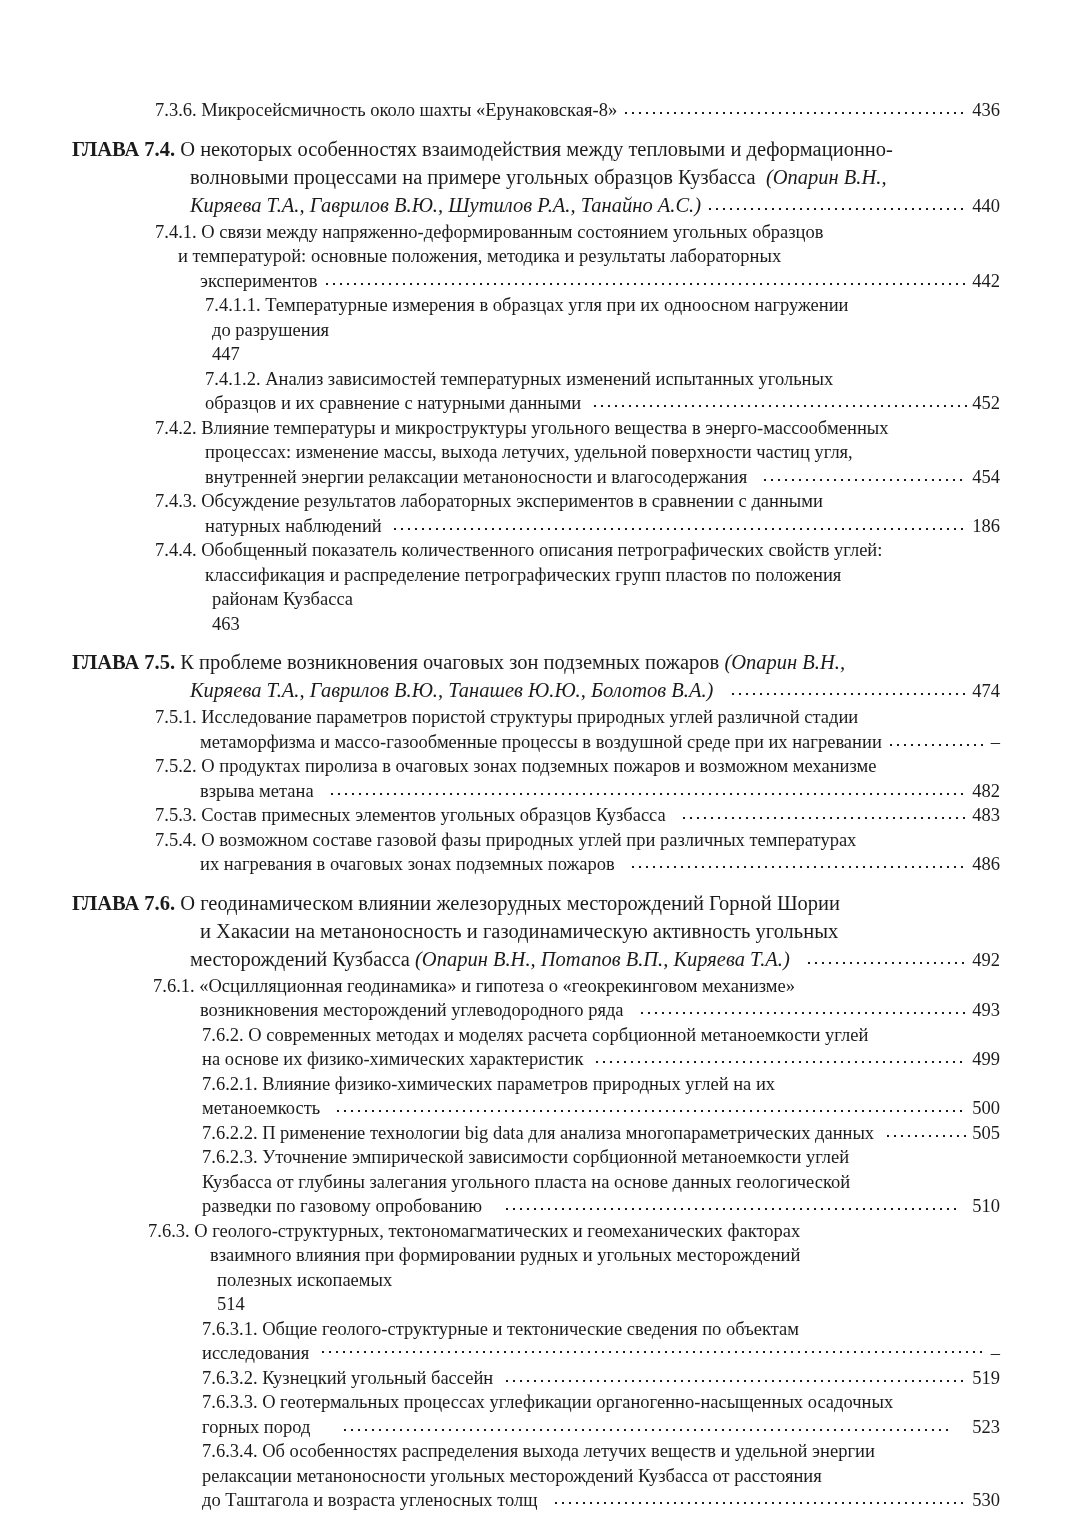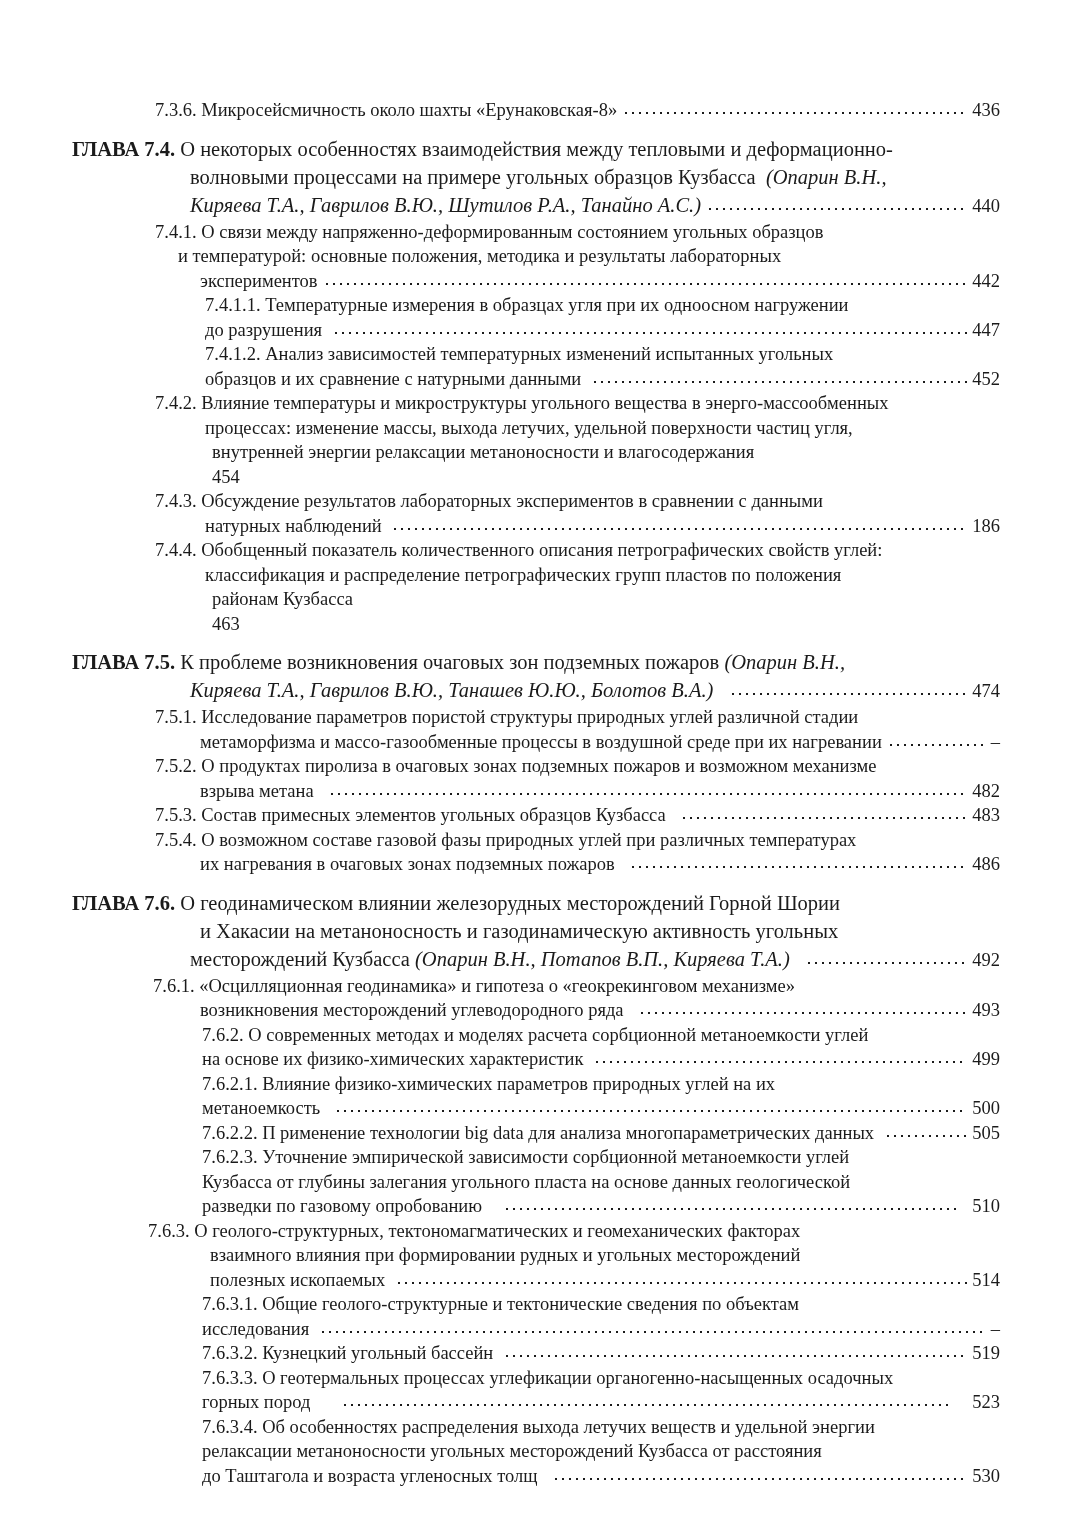--- a/index.html
+++ b/index.html
@@ -90,21 +90,21 @@
         <div class="line" style="padding-left: 128px;">
           <span class="txt"><span class="seg-n">экспериментов</span></span>
           <span class="leader"></span>
           <span class="pagenum">442</span>
         </div>
       </div>
       <div class="entry item">
         <div class="line" style="padding-left: 133px;">
           <span class="txt"><span class="seg-n">7.4.1.1. Температурные измерения в образцах угля при их одноосном нагружении</span></span>
         </div>
-        <div class="line" style="padding-left: 133px;">
+        <div class="line" style="padding-left: 133px; flex-direction: column;">
           <span class="txt"><span class="seg-n">до разрушения </span></span>
           <span class="leader"></span>
           <span class="pagenum">447</span>
         </div>
       </div>
       <div class="entry item">
         <div class="line" style="padding-left: 133px;">
           <span class="txt"><span class="seg-n">7.4.1.2. Анализ зависимостей температурных изменений испытанных угольных</span></span>
         </div>
         <div class="line" style="padding-left: 133px;">
@@ -113,21 +113,21 @@
           <span class="pagenum">452</span>
         </div>
       </div>
       <div class="entry item">
         <div class="line" style="padding-left: 83px;">
           <span class="txt"><span class="seg-n">7.4.2. Влияние температуры и микроструктуры угольного вещества в энерго-массообменных</span></span>
         </div>
         <div class="line" style="padding-left: 133px;">
           <span class="txt"><span class="seg-n">процессах: изменение массы, выхода летучих, удельной поверхности частиц угля,</span></span>
         </div>
-        <div class="line" style="padding-left: 133px; flex-direction: column;">
+        <div class="line" style="padding-left: 133px;">
           <span class="txt"><span class="seg-n">внутренней энергии релаксации метаноносности и влагосодержания  </span></span>
           <span class="leader"></span>
           <span class="pagenum">454</span>
         </div>
       </div>
       <div class="entry item">
         <div class="line" style="padding-left: 83px;">
           <span class="txt"><span class="seg-n">7.4.3. Обсуждение результатов лабораторных экспериментов в сравнении с данными</span></span>
         </div>
         <div class="line" style="padding-left: 133px;">
@@ -259,31 +259,31 @@
           <span class="pagenum">510</span>
         </div>
       </div>
       <div class="entry item">
         <div class="line" style="padding-left: 76px;">
           <span class="txt"><span class="seg-n">7.6.3. О геолого-структурных, тектономагматических и геомеханических факторах</span></span>
         </div>
         <div class="line" style="padding-left: 138px;">
           <span class="txt"><span class="seg-n">взаимного влияния при формировании рудных и угольных месторождений</span></span>
         </div>
-        <div class="line" style="padding-left: 138px;">
+        <div class="line" style="padding-left: 138px; flex-direction: column;">
           <span class="txt"><span class="seg-n">полезных ископаемых </span></span>
           <span class="leader"></span>
           <span class="pagenum">514</span>
         </div>
       </div>
       <div class="entry item">
         <div class="line" style="padding-left: 130px;">
           <span class="txt"><span class="seg-n">7.6.3.1. Общие геолого-структурные и тектонические сведения по объектам</span></span>
         </div>
-        <div class="line" style="padding-left: 130px;">
+        <div class="line" style="padding-left: 130px; align-items: center;">
           <span class="txt"><span class="seg-n">исследования </span></span>
           <span class="leader"></span>
           <span class="pagenum">–</span>
         </div>
       </div>
       <div class="entry item">
         <div class="line" style="padding-left: 130px;">
           <span class="txt"><span class="seg-n">7.6.3.2. Кузнецкий угольный бассейн </span></span>
           <span class="leader"></span>
           <span class="pagenum">519</span>

